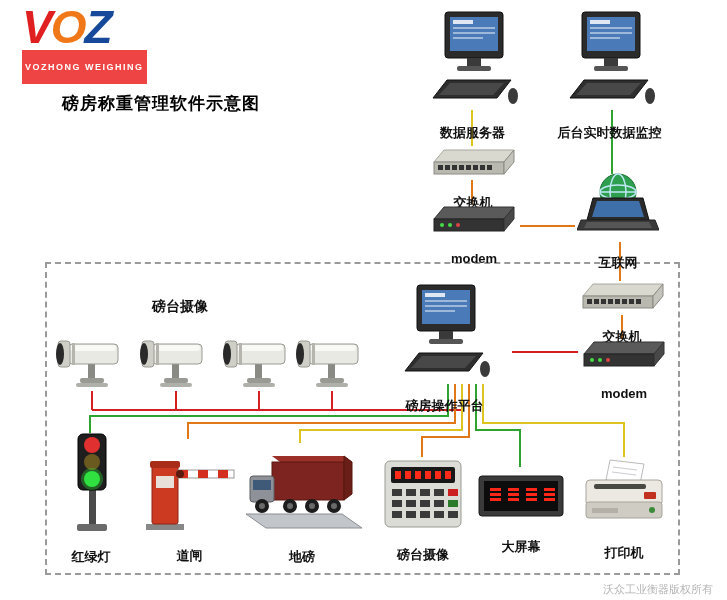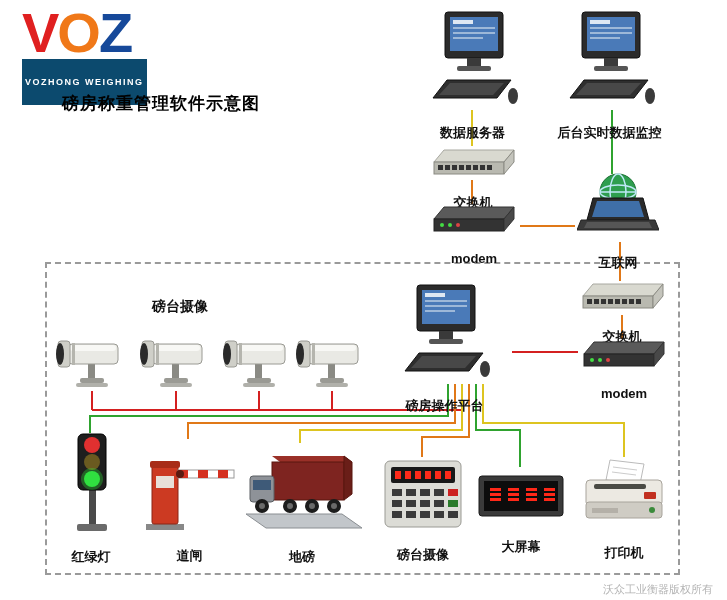--- a/index.html
+++ b/index.html
@@ -3,27 +3,27 @@
 <meta charset="utf-8">
 <style>
   *{margin:0;padding:0;box-sizing:border-box}
   html,body{width:727px;height:600px}
   body{position:relative;background:#ffffff;font-family:"Liberation Sans","DejaVu Sans",sans-serif;overflow:hidden}
 
   .abs{position:absolute}
 
   
   .logo{left:22px;top:6px;width:150px}
-  .logo-mark{font-weight:900;font-size:56px;line-height:0.95;letter-spacing:-2px}
+  .logo-mark{font-style:italic;font-weight:900;font-size:46px;line-height:0.95;letter-spacing:-2px}
   .logo-mark .lv{color:#e02020}
   .logo-mark .lo{color:#f07818}
   .logo-mark .lz{color:#16499a}
   .logo-cn{color:#16499a;font-weight:900;font-size:23px;letter-spacing:3px;line-height:1.05;white-space:nowrap}
   .logo-cn .reg{font-size:9px;vertical-align:super;letter-spacing:0;color:#16499a}
-  .logo-en{background:#0c4a6e;color:#fff;font-weight:700;font-size:9px;letter-spacing:1.5px;padding:18px 3px;width:max-content;white-space:nowrap}
+  .logo-en{background:#ef4444;color:#fff;font-weight:700;font-size:9px;letter-spacing:1.5px;padding:12px 3px;width:max-content;white-space:nowrap}
 
   .page-title{left:62px;top:92px;font-size:17px;font-weight:800;color:#000;letter-spacing:1px;white-space:nowrap}
 
   .dashed-box{left:45px;top:262px;width:635px;height:313px;border:2px dashed #9a9a9a}
 
   .node{position:absolute;text-align:center}
   .node .label{position:absolute;top:100%;left:50%;transform:translateX(-50%);white-space:nowrap;font-size:13px;font-weight:700;color:#111;margin-top:14px}
 
   .group-label{left:152px;top:298px;width:110px;text-align:left;font-size:14px;font-weight:700;color:#111;white-space:nowrap}
 

